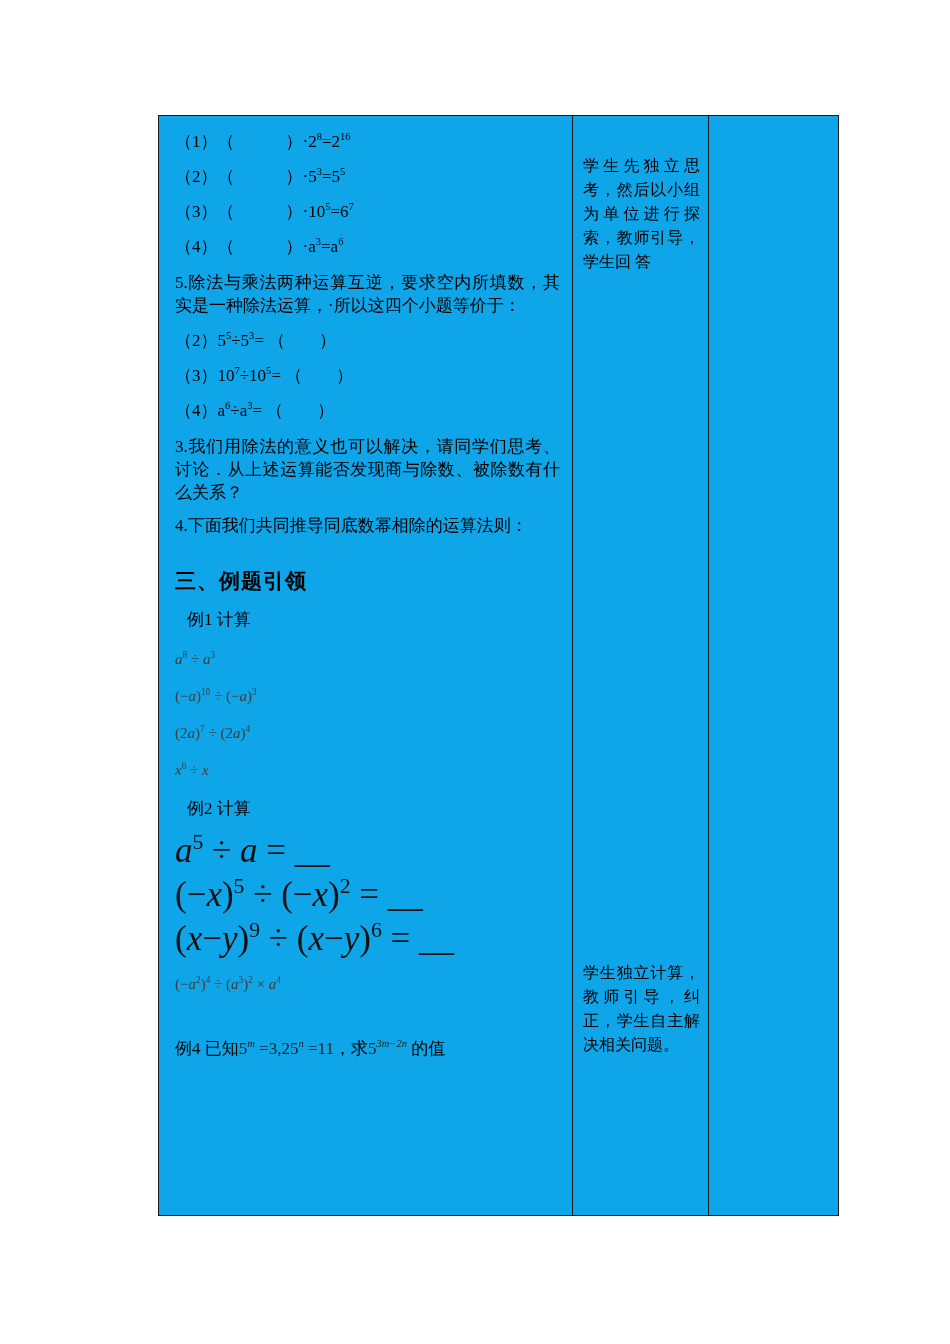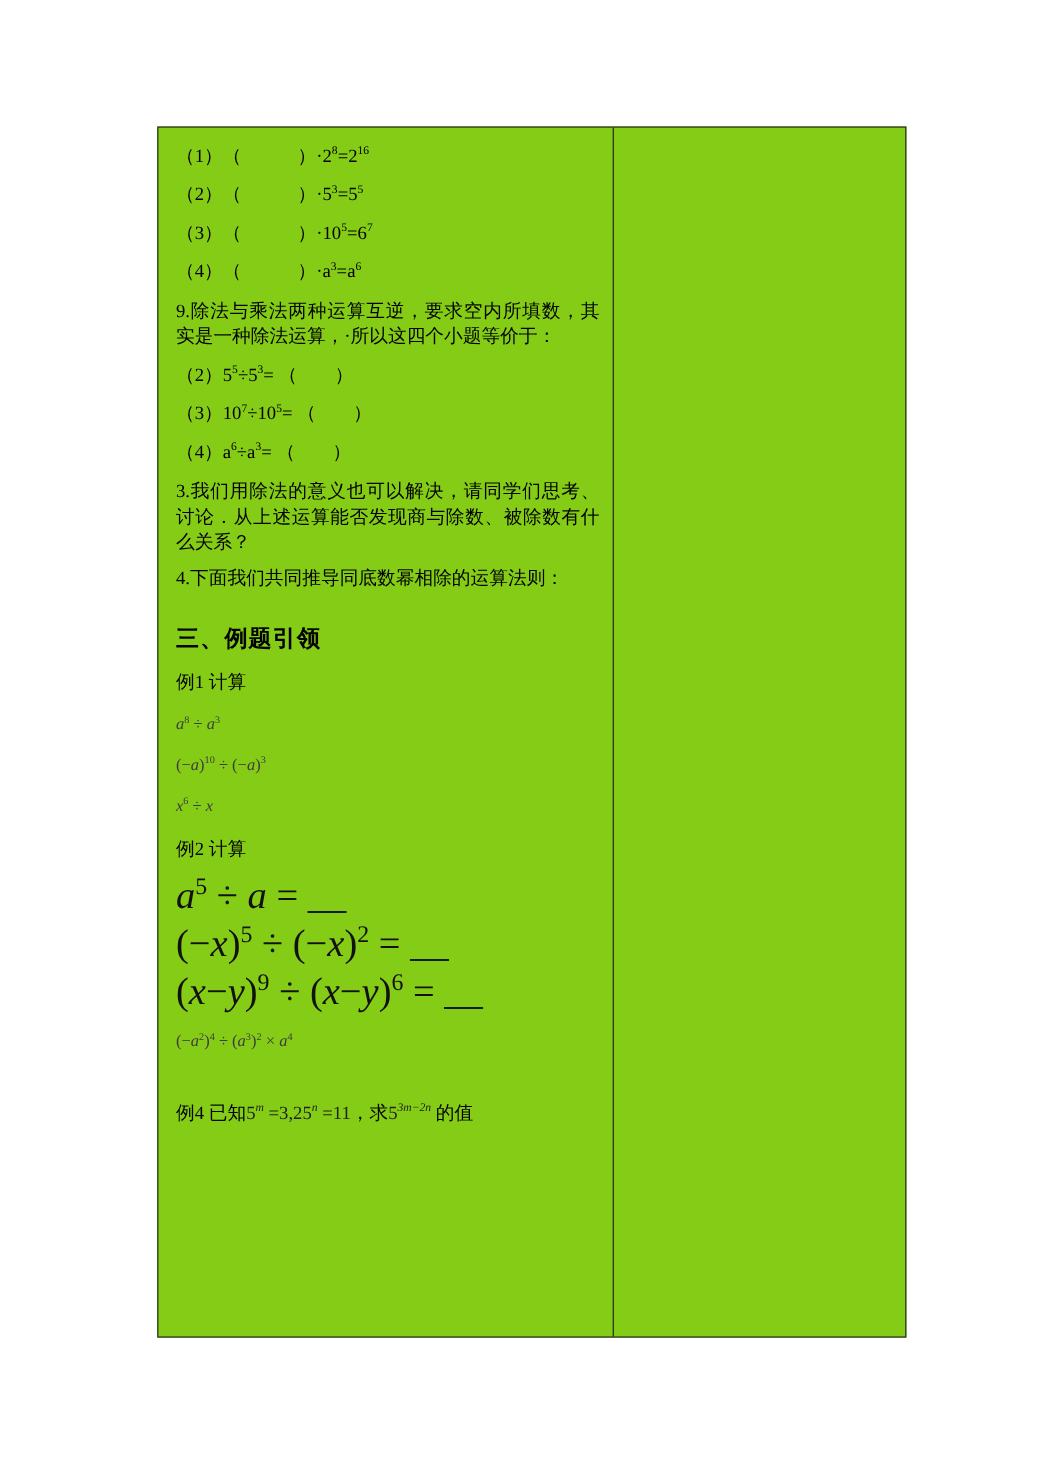--- a/index.html
+++ b/index.html
@@ -4,42 +4,42 @@
 <style>
   * { box-sizing: border-box; }
   html, body { margin: 0; padding: 0; }
   body {
     width: 950px; height: 1344px;
     background: #ffffff; color: #000;
     font-family: "Liberation Serif", serif;
     position: relative; overflow: hidden;
   }
   .doc-table {
-    position: absolute; left: 143px; top: 115px;
+    position: absolute; left: 158px; top: 115px;
     width: 681px; height: 1101px;
     display: flex;
     border: 1px solid #1a1a1a;
-    background: #84cc16;
+    background: #0ea5e9;
   }
   .cell { border-right: 1px solid #1a1a1a; }
   .cell:last-child { border-right: none; }
   .cell-main { width: 414px; padding: 2px 12px 0 16px; overflow: hidden; }
   .cell-notes { width: 136px; position: relative; }
   .cell-empty { flex: 1; }
 
   .item { font-size: 17px; line-height: 22px; margin: 13px 0; white-space: pre-wrap; }
   sup { font-size: 0.62em; line-height: 0; }
   .para { font-size: 17px; line-height: 23px; text-align: justify; margin: 10px 0; }
   .heading {
     font-family: Liberation Mono, monospace;
     font-size: 21px; font-weight: bold;
     letter-spacing: 1px;
     margin: 34px 0 14px 0; line-height: 24px;
   }
-  .exlabel { font-size: 17px; line-height: 22px; margin: 14px 0; }
+  .exlabel { font-size: 17px; line-height: 22px; margin: 14px 12px; }
   .eq .it { font-style: italic; }
   .eq { font-family: "Liberation Serif", serif; }
   .eq.small { font-size: 15px; line-height: 18px; margin: 19px 0; color: #3d3d3d; }
   .eq.large { font-size: 35px; line-height: 34px; margin: 10px 0; color: #111; }
   .ex4line { margin: 44px 0 0 0; font-size: 17px; line-height: 24px; }
   .ex4line .eq { font-size: 17px; color: #222; }
 
   .note {
     position: absolute; left: 10px; right: 8px;
     font-size: 16px; line-height: 1.5;
@@ -53,43 +53,48 @@
 
 <div class="doc-table">
 
   <div class="cell cell-main">
 
     <div class="item eq"><span>（1）（　　　）·2</span><sup>8</sup><span>=2</span><sup>16</sup></div>
     <div class="item eq"><span>（2）（　　　）·5</span><sup>3</sup><span>=5</span><sup>5</sup></div>
     <div class="item eq"><span>（3）（　　　）·10</span><sup>5</sup><span>=6</span><sup>7</sup></div>
     <div class="item eq"><span>（4）（　　　）·a</span><sup>3</sup><span>=a</span><sup>6</sup></div>
 
-    <p class="para">9.除法与乘法两种运算互逆，要求空内所填数，其实是一种除法运算，·所以这四个小题等价于：</p>
+    <p class="para">5.除法与乘法两种运算互逆，要求空内所填数，其实是一种除法运算，·所以这四个小题等价于：</p>
 
     <div class="item eq"><span>（2）5</span><sup>5</sup><span>÷5</span><sup>3</sup><span>= （　　）</span></div>
     <div class="item eq"><span>（3）10</span><sup>7</sup><span>÷10</span><sup>5</sup><span>= （　　）</span></div>
     <div class="item eq"><span>（4）a</span><sup>6</sup><span>÷a</span><sup>3</sup><span>= （　　）</span></div>
 
     <p class="para">3.我们用除法的意义也可以解决，请同学们思考、讨论．从上述运算能否发现商与除数、被除数有什么关系？</p>
     <p class="para">4.下面我们共同推导同底数幂相除的运算法则：</p>
 
     <h2 class="heading">三、例题引领</h2>
 
     <p class="exlabel">例1 计算</p>
     <div class="eq small"><span class="it">a</span><sup>8</sup><span> ÷ </span><span class="it">a</span><sup>3</sup></div>
     <div class="eq small"><span>(−</span><span class="it">a</span><span>)</span><sup>10</sup><span> ÷ (−</span><span class="it">a</span><span>)</span><sup>3</sup></div>
+    <div class="eq small"><span>(2</span><span class="it">a</span><span>)</span><sup>7</sup><span> ÷ (2</span><span class="it">a</span><span>)</span><sup>4</sup></div>
     <div class="eq small"><span class="it">x</span><sup>6</sup><span> ÷ </span><span class="it">x</span></div>
 
     <p class="exlabel">例2 计算</p>
     <div class="eq large"><span class="it">a</span><sup>5</sup><span> ÷ </span><span class="it">a</span><span> = __</span></div>
     <div class="eq large"><span>(−</span><span class="it">x</span><span>)</span><sup>5</sup><span> ÷ (−</span><span class="it">x</span><span>)</span><sup>2</sup><span> = __</span></div>
     <div class="eq large"><span>(</span><span class="it">x</span><span>−</span><span class="it">y</span><span>)</span><sup>9</sup><span> ÷ (</span><span class="it">x</span><span>−</span><span class="it">y</span><span>)</span><sup>6</sup><span> = __</span></div>
 
     <div class="eq small"><span>(−</span><span class="it">a</span><sup>2</sup><span>)</span><sup>4</sup><span> ÷ (</span><span class="it">a</span><sup>3</sup><span>)</span><sup>2</sup><span> × </span><span class="it">a</span><sup>4</sup></div>
 
     <p class="ex4line"><span>例4  已知</span><span class="eq"><span>5</span><sup class="it">m</sup><span> =3,25</span><sup class="it">n</sup><span> =11</span></span><span>，求</span><span class="eq"><span>5</span><sup class="it">3m−2n</sup></span><span> 的值</span></p>
 
   </div>
 
+  <div class="cell cell-notes">
+    <p class="note note1">学生先独立思考，然后以小组为单位进行探索，教师引导，学生回 答</p>
+    <p class="note note2">学生独立计算，教师引导，纠正，学生自主解决相关问题。</p>
+  </div>
 
   <div class="cell cell-empty"></div>
 
 </div>
 
 </body></html>

